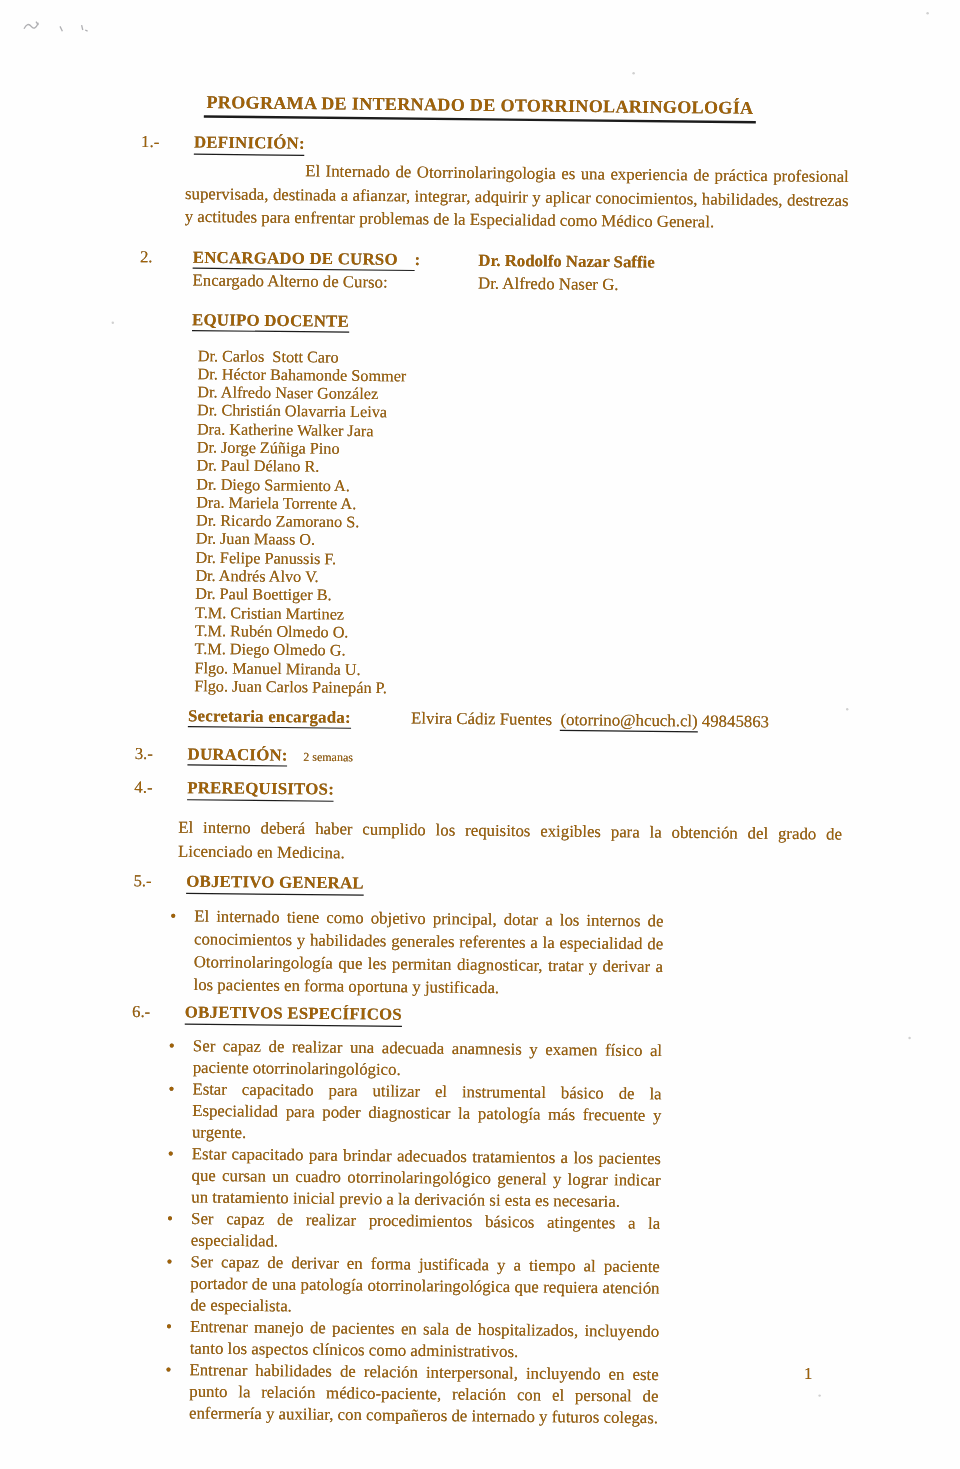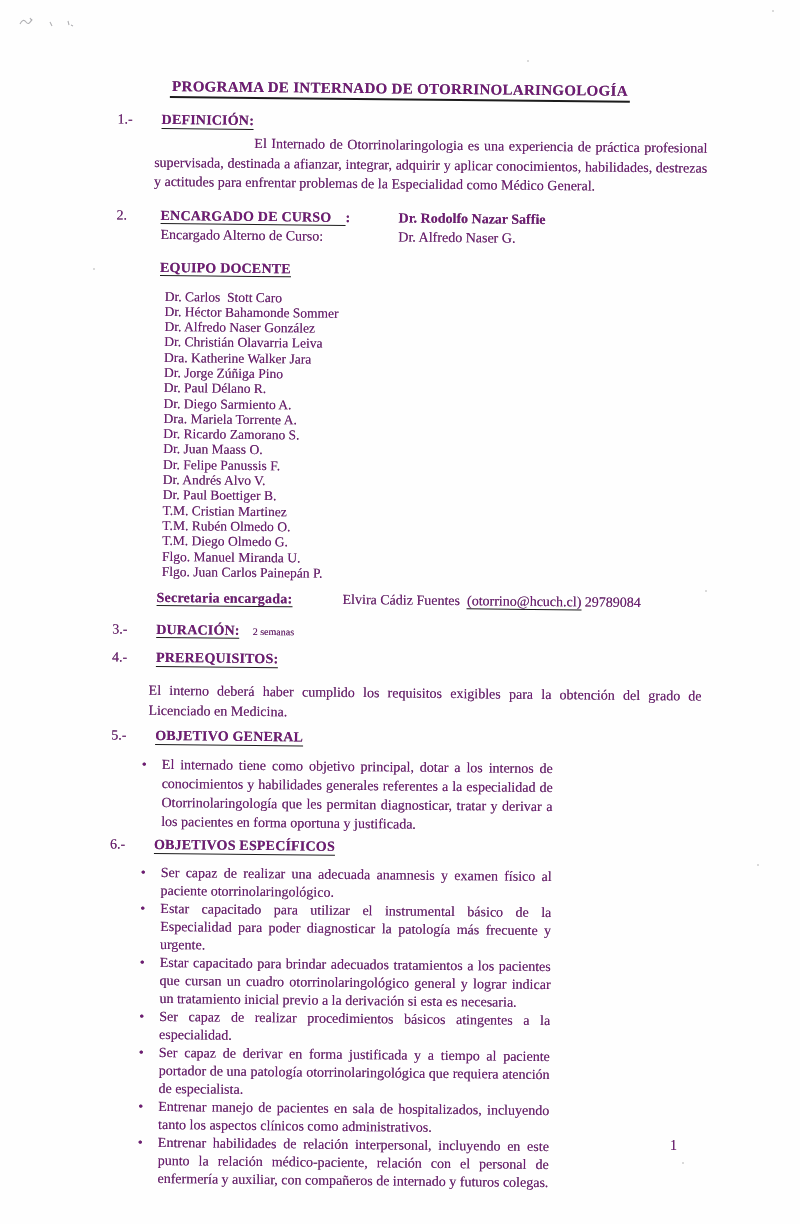--- a/index.html
+++ b/index.html
@@ -7,21 +7,21 @@
     padding: 0;
     background: #ffffff;
   }
   .page {
     position: relative;
     width: 800px;
     height: 1224px;
     background: #fefefe;
     overflow: hidden;
     font-family: "Liberation Serif", "DejaVu Serif", serif;
-    color: #701a75;
+    color: #a16207;
     text-shadow: 0 0 0.5px rgba(20,20,20,0.6);
   }
   .content {
     position: absolute;
     left: 0;
     top: 0;
     width: 800px;
     transform: rotate(0.6deg);
     transform-origin: 260px 85px;
     padding-top: 78px;
@@ -205,21 +205,21 @@
         <li>T.M. Diego Olmedo G.</li>
         <li>Flgo. Manuel Miranda U.</li>
         <li>Flgo. Juan Carlos Painepán P.</li>
       </ul>
 
     <div class="secretaria">
       <span class="k"><span class="hd u">Secretaria encargada:</span></span>
       <span class="v">
         <span>Elvira Cádiz Fuentes</span>&nbsp;
         <span class="u" style="border-bottom-width:1px;">(otorrino@hcuch.cl)</span>
-        <span>29789084</span>
+        <span>49845863</span>
       </span>
     </div>
 
     <div class="row mt14">
       <span class="num">3.-</span>
       <span>
         <span class="hd u">DURACIÓN:</span>
         <span style="font-size:10px;padding-left:9px;">2 semanas</span>
       </span>
     </div>

